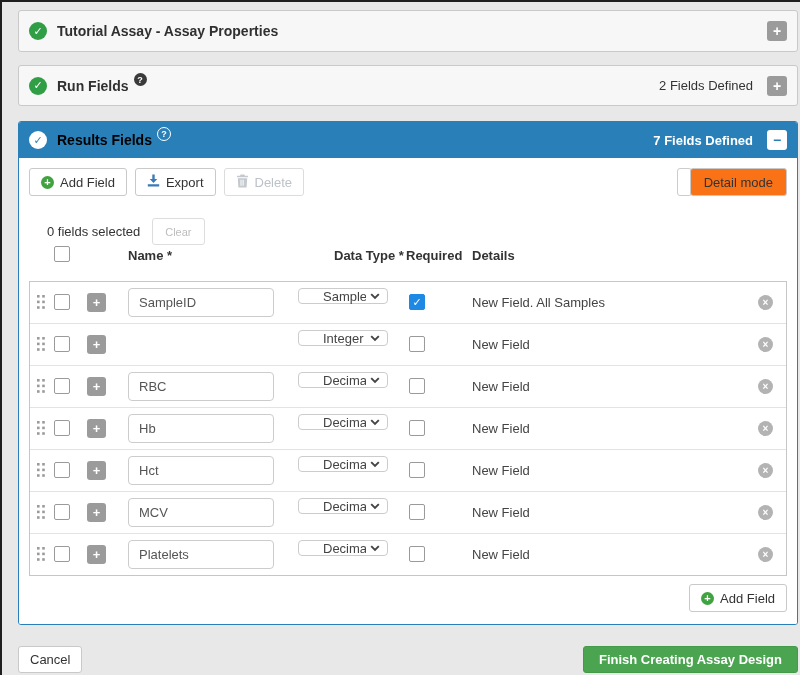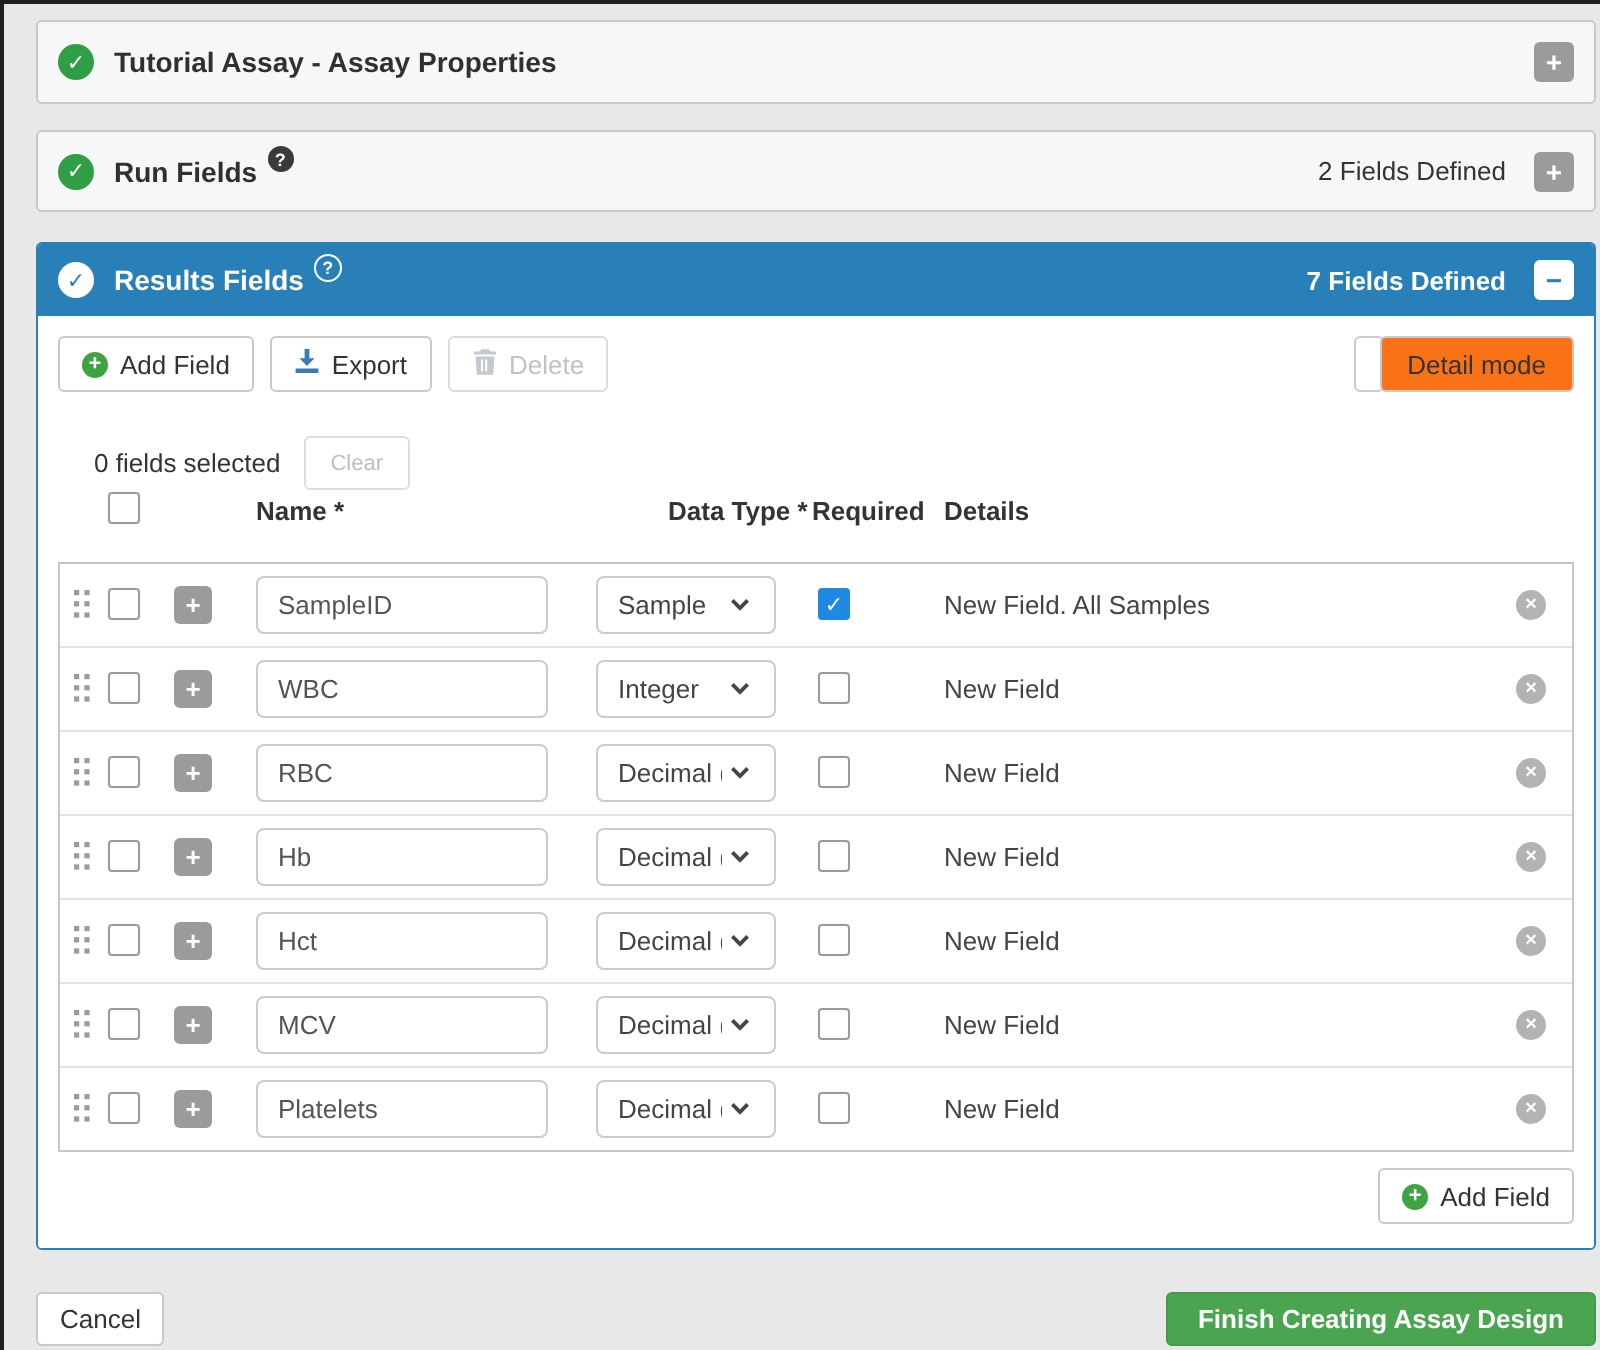--- a/index.html
+++ b/index.html
@@ -18,21 +18,21 @@
   .check-circle{width:18px;height:18px;border-radius:50%;background:#2f9e44;color:#fff;font-size:11px;font-weight:bold;display:inline-flex;align-items:center;justify-content:center;flex:none;}
   .check-circle.inverse{background:#fff;color:#2980b9;}
   .help-badge{width:13px;height:13px;border-radius:50%;background:#3a3a3a;color:#fff;font-size:9px;font-weight:bold;display:inline-flex;align-items:center;justify-content:center;position:relative;top:-6px;margin-left:5px;flex:none;}
   .help-badge.on-blue{background:transparent;border:1px solid #fff;width:12px;height:12px;}
   .sq-btn{width:20px;height:20px;border-radius:3px;background:#9b9b9b;color:#fff;font-size:14px;font-weight:bold;display:inline-flex;align-items:center;justify-content:center;cursor:pointer;flex:none;line-height:1;}
   .sq-btn.white{background:#fff;color:#2980b9;}
 
   
   .results-panel{width:780px;height:504px;border:1px solid #2980b9;border-radius:3px;background:#fff;box-sizing:border-box;overflow:hidden;}
   .results-header{height:36px;background:#2980b9;display:flex;align-items:center;padding:0 10px;}
-  .results-header .panel-title{color:#ffffff;}
+  .results-header .panel-title{color:#000000;}
   .results-header .badge-text{color:#fff;font-weight:bold;}
   .results-body{position:relative;height:466px;background:#fff;}
 
   
   .toolbar{position:absolute;top:10px;left:10px;display:flex;gap:8px;}
   .btn{height:28px;background:#fff;border:1px solid #c9c9c9;border-radius:3px;font-size:13px;color:#333;display:inline-flex;align-items:center;gap:6px;padding:0 11px;cursor:pointer;font-family:inherit;}
   .btn.disabled{color:#bcc2c7;border-color:#dcdcdc;cursor:default;}
   .plus-dot{width:13px;height:13px;border-radius:50%;background:#3fa43f;color:#fff;font-size:11px;font-weight:bold;display:inline-flex;align-items:center;justify-content:center;line-height:1;flex:none;}
   .search-input{position:absolute;top:10px;left:416px;width:241px;height:28px;box-sizing:border-box;border:1px solid #ccc;border-radius:4px;padding:0 10px;font-size:13px;color:#555;font-family:inherit;outline:none;}
   .search-input::placeholder{color:#9aa0a6;}
@@ -54,21 +54,21 @@
   .th-details{position:absolute;left:453px;top:2px;}
 
   
   .rows-wrap{position:absolute;top:123px;left:10px;right:10px;border:1px solid #c6c6c6;background:#fff;}
   .field-row{position:relative;height:41px;}
   .field-row + .field-row{border-top:1px solid #e3e3e3;}
   .drag-handle{position:absolute;left:7px;top:13px;cursor:grab;}
   .field-row .checkbox{position:absolute;left:24px;top:12px;}
   .expand-btn{position:absolute;left:57px;top:11px;width:19px;height:19px;font-size:13px;}
   .name-input{position:absolute;left:98px;top:6px;width:146px;height:29px;box-sizing:border-box;border:1px solid #ccc;border-radius:4px;padding:0 10px;font-size:13px;color:#555;font-family:inherit;outline:none;background:#fff;}
-  .select{position:absolute;left:268px;top:6px;width:90px;height:29px;box-sizing:border-box;border:1px solid #ccc;border-radius:4px;background:#fff;display:flex;align-items:center;padding:0 7px 0 10px;cursor:pointer;}
+  .select{position:absolute;left:268px;top:6px;width:90px;height:16px;box-sizing:border-box;border:1px solid #ccc;border-radius:4px;background:#fff;display:flex;align-items:center;padding:0 7px 0 24px;cursor:pointer;}
   .select-label{display:block;width:52px;overflow:hidden;white-space:nowrap;font-size:13px;color:#444;}
   .chev{margin-left:4px;display:inline-flex;flex:none;}
   .field-row .req-box{left:379px;top:12px;}
   .details-text{position:absolute;left:442px;top:13px;font-size:13px;color:#444;}
   .remove-btn{position:absolute;right:13px;top:13px;width:15px;height:15px;border-radius:50%;background:#b3b3b3;color:#fff;font-size:10px;font-weight:bold;display:inline-flex;align-items:center;justify-content:center;cursor:pointer;line-height:1;}
 
   
   .checkbox{width:16px;height:16px;box-sizing:border-box;border:1px solid #9a9a9a;border-radius:2px;background:#fff;display:inline-flex;align-items:center;justify-content:center;cursor:pointer;position:absolute;}
   .checkbox.checked{background:#1e88e5;border-color:#1e88e5;}
   .checkbox.checked::after{content:"\2713";color:#fff;font-size:11px;font-weight:bold;}
@@ -195,21 +195,20 @@
                     <rect x="0" y="5.6" width="2.6" height="2.6"></rect>
                     <rect x="5.2" y="5.6" width="2.6" height="2.6"></rect>
                     <rect x="0" y="11.2" width="2.6" height="2.6"></rect>
                     <rect x="5.2" y="11.2" width="2.6" height="2.6"></rect>
                   </g>
                 </svg></span>
     <span class="checkbox"></span>
     <span class="sq-btn expand-btn">
                 <span>+</span>
               </span>
-    <input class="name-input" type="text" value="WBC" style="">
     <div class="select">
       <span class="select-label">Integer</span>
       <span class="chev">
                   <svg width="10" height="7" viewBox="0 0 10 7">
                     <path d="M1.2 1.2 5 5l3.8-3.8" stroke="#444" stroke-width="1.9" fill="none"></path>
                   </svg>
                 </span>
     </div>
     <span class="checkbox req-box"></span>
     <span class="details-text">New Field</span>

